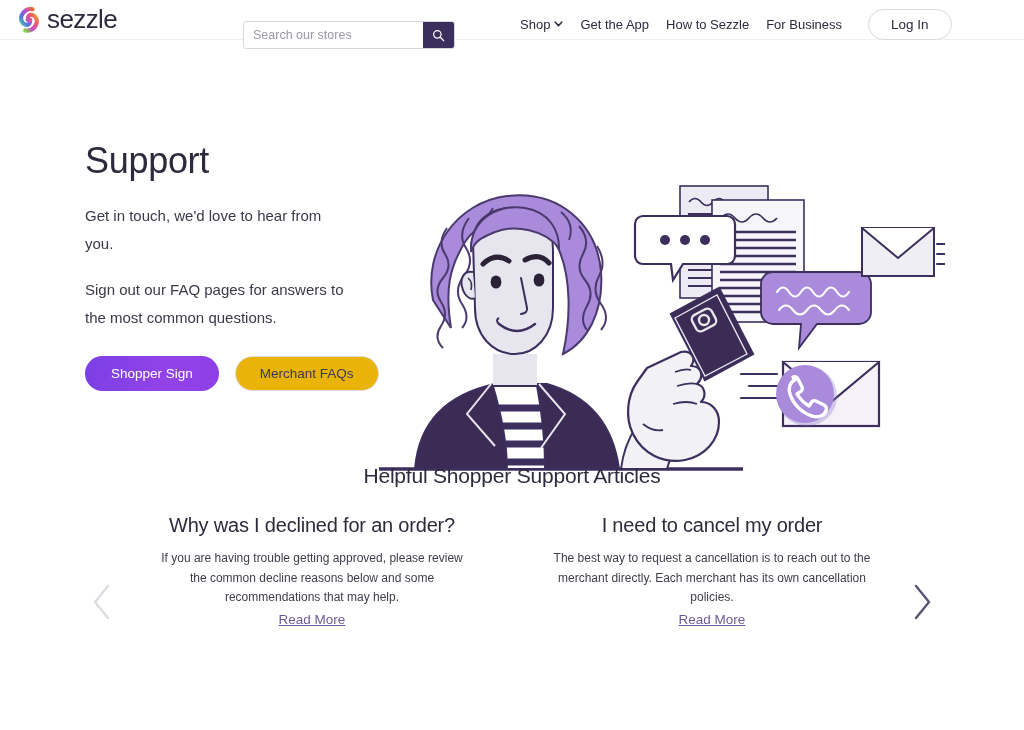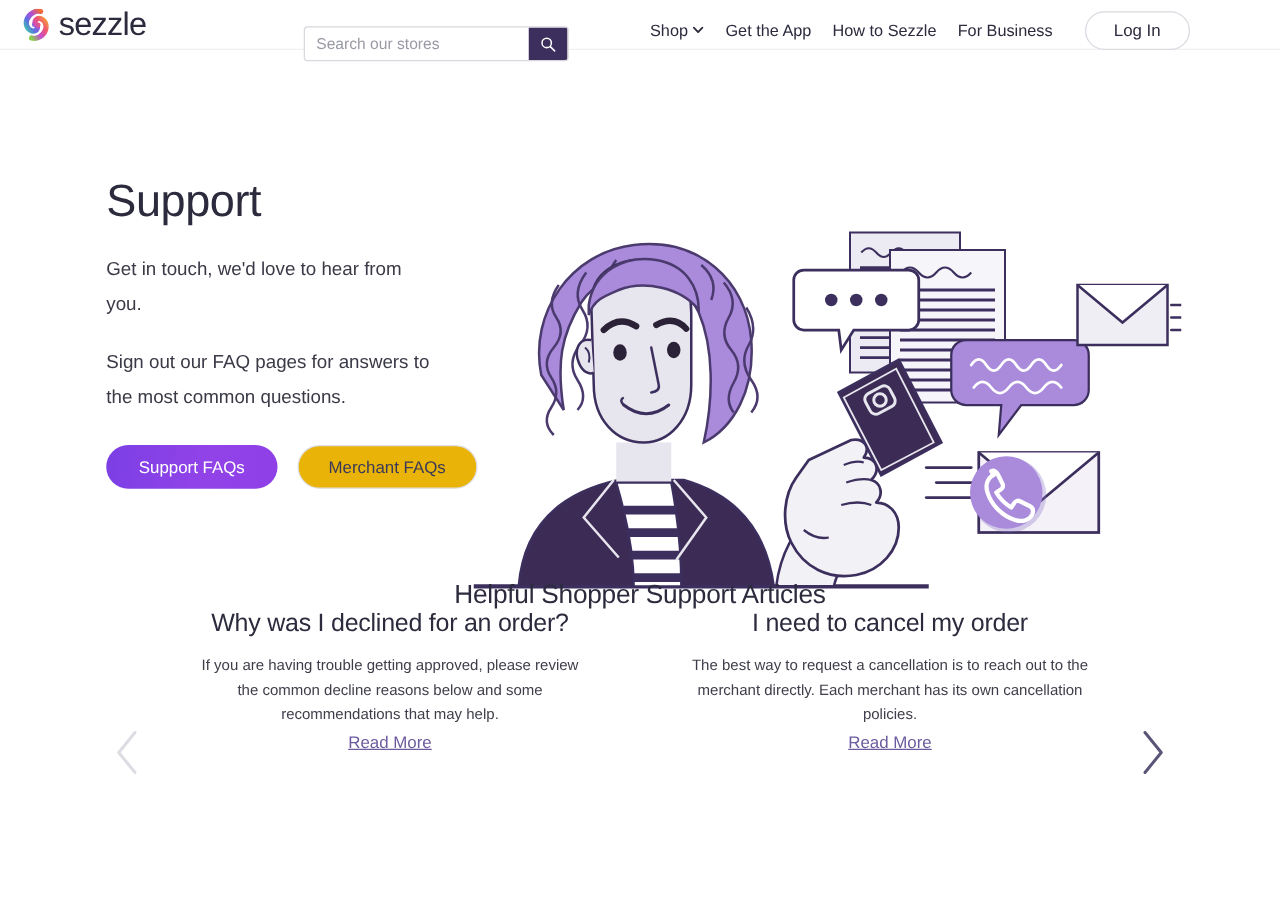--- a/index.html
+++ b/index.html
@@ -170,20 +170,21 @@
     text-align: center;
     font-size: 21px;
     font-weight: 400;
     color: #2b2b3d;
     letter-spacing: -0.2px;
   }
   .cards {
     display: flex;
     justify-content: center;
     gap: 0px;
+    margin-top: 26px;
   }
   .card {
     width: 400px;
     text-align: center;
     padding: 0 14px;
   }
   .card-title {
     font-size: 20px;
     font-weight: 400;
     color: #2b2b3d;
@@ -272,21 +273,21 @@
   </nav>
 </div>
 
 <section class="hero">
 
   <div class="hero-copy">
     <h1 class="hero-title">Support</h1>
     <p class="hero-para">Get in touch, we'd love to hear from you.</p>
     <p class="hero-para second">Sign out our FAQ pages for answers to the most common questions.</p>
     <div class="hero-btns">
-      <button class="btn-shopper">Support FAQs</button>
+      <button class="btn-shopper">Shopper Sign</button>
       <button class="btn-merchant">Merchant FAQs</button>
     </div>
   </div>
 
   <svg class="hero-art" viewBox="0 0 570 312">
     <defs>
       <clipPath id="hairclip">
         <path d="M60 132 C52 86 78 42 124 34 C168 26 204 50 210 92 C216 134 196 168 170 178 L72 180 Z"></path>
       </clipPath>
     </defs>

